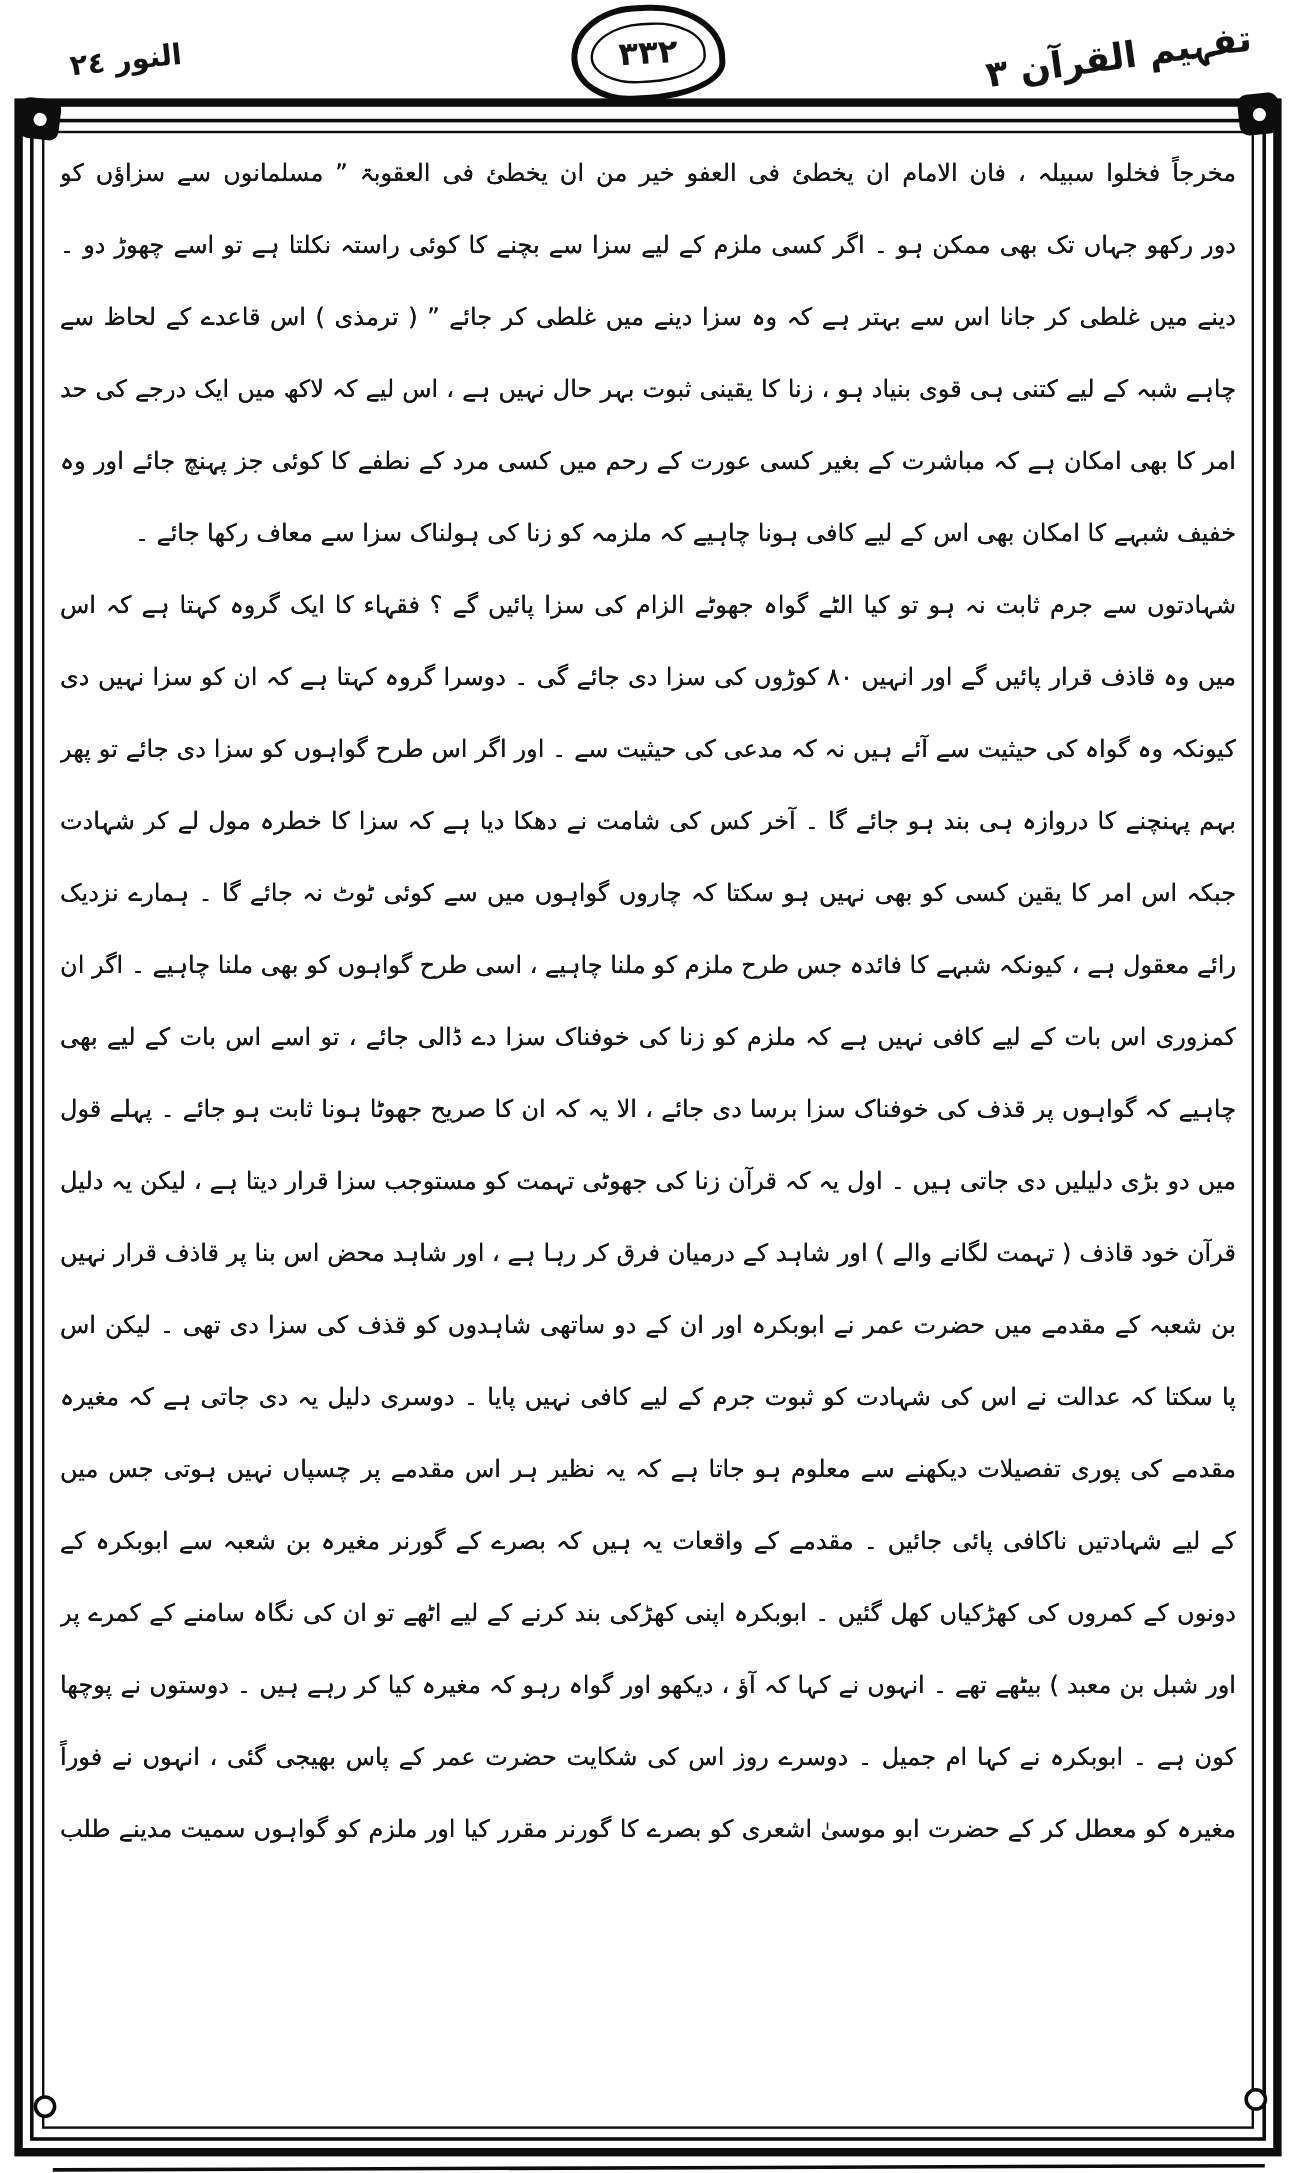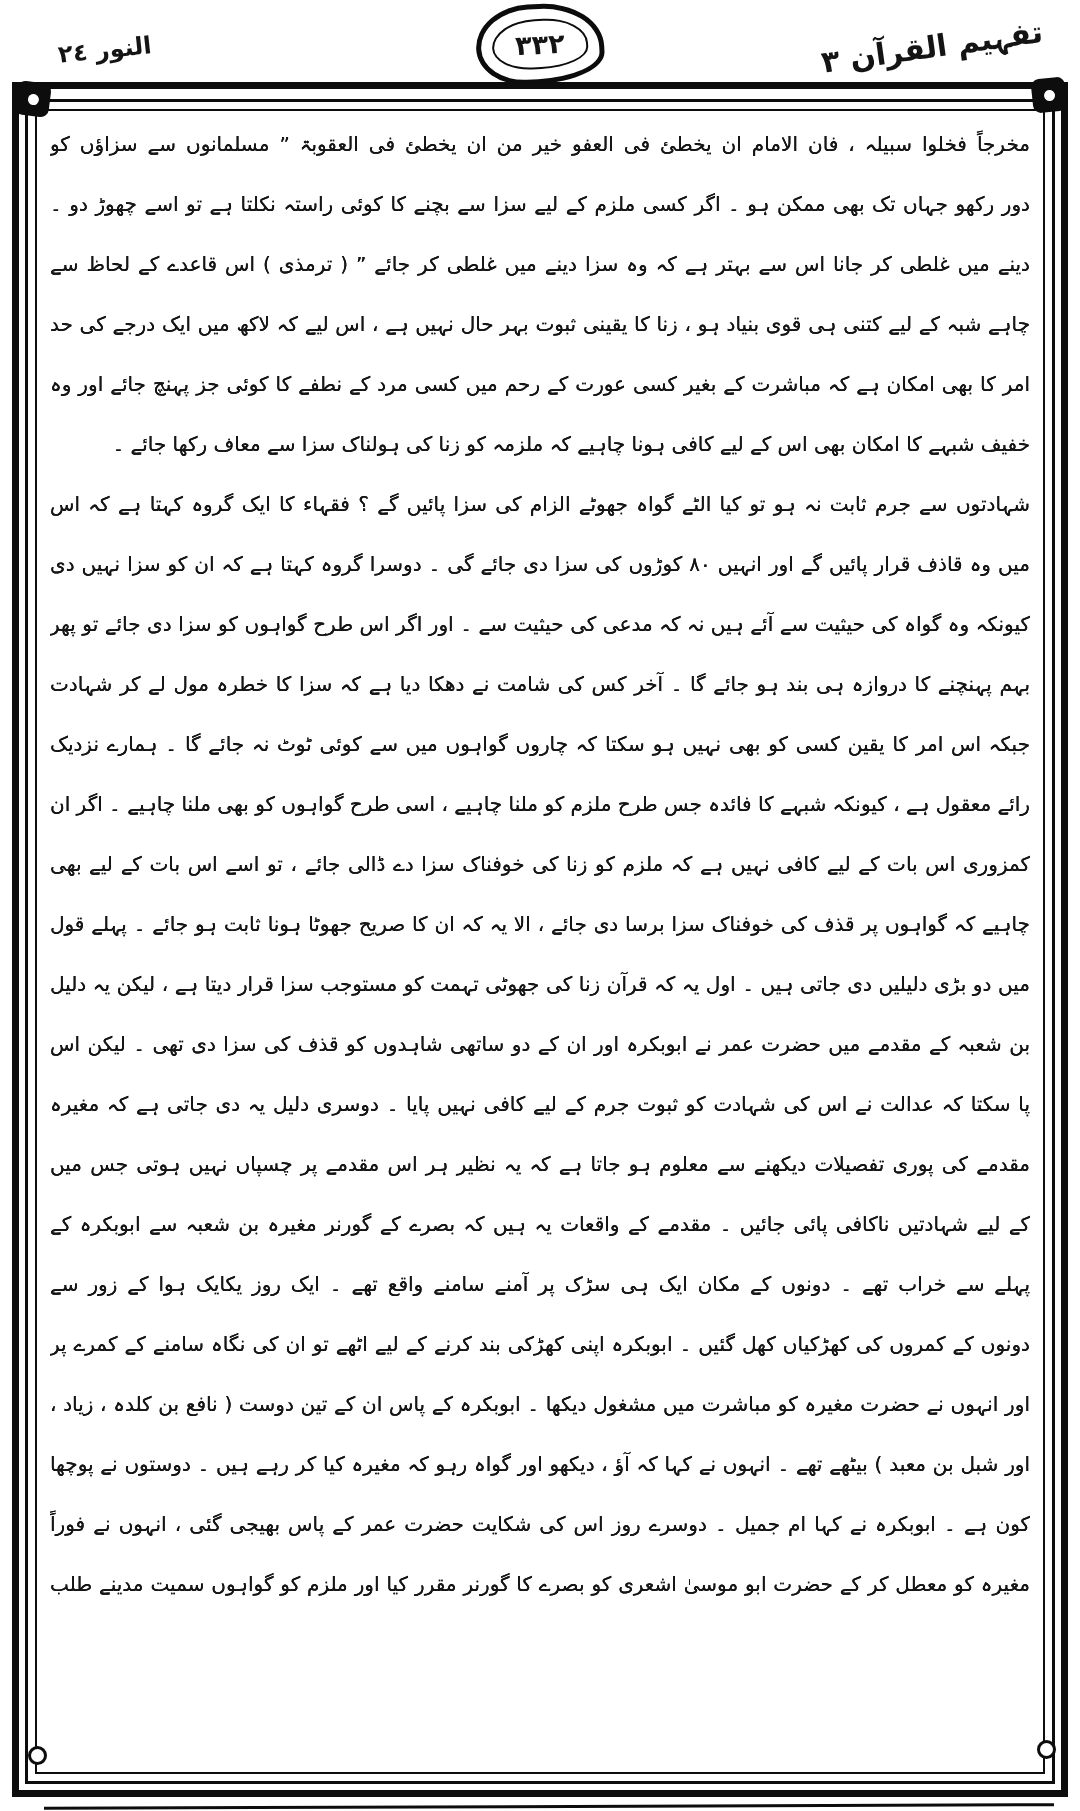--- a/index.html
+++ b/index.html
@@ -101,23 +101,22 @@
   <div class="line endpara">خفیف شبہے کا امکان بھی اس کے لیے کافی ہونا چاہیے کہ ملزمہ کو زنا کی ہولناک سزا سے معاف رکھا جائے ۔</div>
   <div class="line">شہادتوں سے جرم ثابت نہ ہو تو کیا الٹے گواہ جھوٹے الزام کی سزا پائیں گے ؟ فقہاء کا ایک گروہ کہتا ہے کہ اس صورت</div>
   <div class="line">میں وہ قاذف قرار پائیں گے اور انہیں ٨٠ کوڑوں کی سزا دی جائے گی ۔ دوسرا گروہ کہتا ہے کہ ان کو سزا نہیں دی جائے گی</div>
   <div class="line">کیونکہ وہ گواہ کی حیثیت سے آئے ہیں نہ کہ مدعی کی حیثیت سے ۔ اور اگر اس طرح گواہوں کو سزا دی جائے تو پھر زنا کی شہادت</div>
   <div class="line">بہم پہنچنے کا دروازہ ہی بند ہو جائے گا ۔ آخر کس کی شامت نے دھکا دیا ہے کہ سزا کا خطرہ مول لے کر شہادت دینے آئے</div>
   <div class="line">جبکہ اس امر کا یقین کسی کو بھی نہیں ہو سکتا کہ چاروں گواہوں میں سے کوئی ٹوٹ نہ جائے گا ۔ ہمارے نزدیک یہی دوسری</div>
   <div class="line">رائے معقول ہے ، کیونکہ شبہے کا فائدہ جس طرح ملزم کو ملنا چاہیے ، اسی طرح گواہوں کو بھی ملنا چاہیے ۔ اگر ان کی شہادت کی</div>
   <div class="line">کمزوری اس بات کے لیے کافی نہیں ہے کہ ملزم کو زنا کی خوفناک سزا دے ڈالی جائے ، تو اسے اس بات کے لیے بھی کافی نہ ہونا</div>
   <div class="line">چاہیے کہ گواہوں پر قذف کی خوفناک سزا برسا دی جائے ، الا یہ کہ ان کا صریح جھوٹا ہونا ثابت ہو جائے ۔ پہلے قول کی تائید</div>
   <div class="line">میں دو بڑی دلیلیں دی جاتی ہیں ۔ اول یہ کہ قرآن زنا کی جھوٹی تہمت کو مستوجب سزا قرار دیتا ہے ، لیکن یہ دلیل اس لیے غلط ہے کہ</div>
+  <div class="line">قرآن خود قاذف ( تہمت لگانے والے ) اور شاہد کے درمیان فرق کر رہا ہے ، اور شاہد محض اس بنا پر قاذف قرار نہیں</div>
   <div class="line">بن شعبہ کے مقدمے میں حضرت عمر نے ابوبکرہ اور ان کے دو ساتھی شاہدوں کو قذف کی سزا دی تھی ۔ لیکن اس</div>
   <div class="line">پا سکتا کہ عدالت نے اس کی شہادت کو ثبوت جرم کے لیے کافی نہیں پایا ۔ دوسری دلیل یہ دی جاتی ہے کہ مغیرہ</div>
   <div class="line">مقدمے کی پوری تفصیلات دیکھنے سے معلوم ہو جاتا ہے کہ یہ نظیر ہر اس مقدمے پر چسپاں نہیں ہوتی جس میں ثبوت جرم</div>
   <div class="line">کے لیے شہادتیں ناکافی پائی جائیں ۔ مقدمے کے واقعات یہ ہیں کہ بصرے کے گورنر مغیرہ بن شعبہ سے ابوبکرہ کے تعلقات</div>
-  <div class="line">پہلے سے خراب تھے ۔ دونوں کے مکان ایک ہی سڑک پر آمنے سامنے واقع تھے ۔ ایک روز یکایک ہوا کے زور سے</div>
   <div class="line">دونوں کے کمروں کی کھڑکیاں کھل گئیں ۔ ابوبکرہ اپنی کھڑکی بند کرنے کے لیے اٹھے تو ان کی نگاہ سامنے کے کمرے پر پڑی</div>
-  <div class="line">اور انہوں نے حضرت مغیرہ کو مباشرت میں مشغول دیکھا ۔ ابوبکرہ کے پاس ان کے تین دوست ( نافع بن کلدہ ، زیاد ،</div>
   <div class="line">اور شبل بن معبد ) بیٹھے تھے ۔ انہوں نے کہا کہ آؤ ، دیکھو اور گواہ رہو کہ مغیرہ کیا کر رہے ہیں ۔ دوستوں نے پوچھا یہ عورت</div>
   <div class="line">کون ہے ۔ ابوبکرہ نے کہا ام جمیل ۔ دوسرے روز اس کی شکایت حضرت عمر کے پاس بھیجی گئی ، انہوں نے فوراً حضرت</div>
   <div class="line">مغیرہ کو معطل کر کے حضرت ابو موسیٰ اشعری کو بصرے کا گورنر مقرر کیا اور ملزم کو گواہوں سمیت مدینے طلب کر لیا ۔ پیشی پر ابوبکرہ</div>
 </div>
 
 </body></html>

